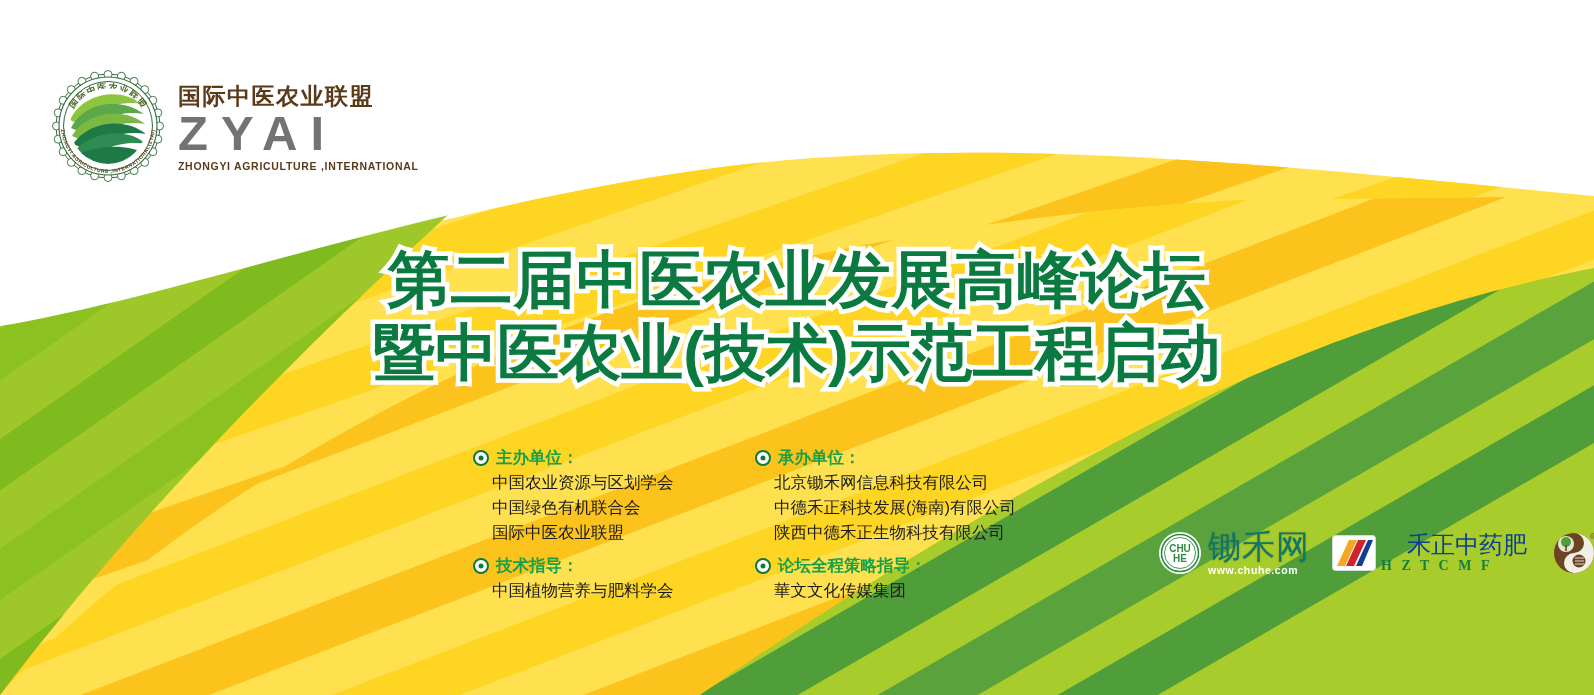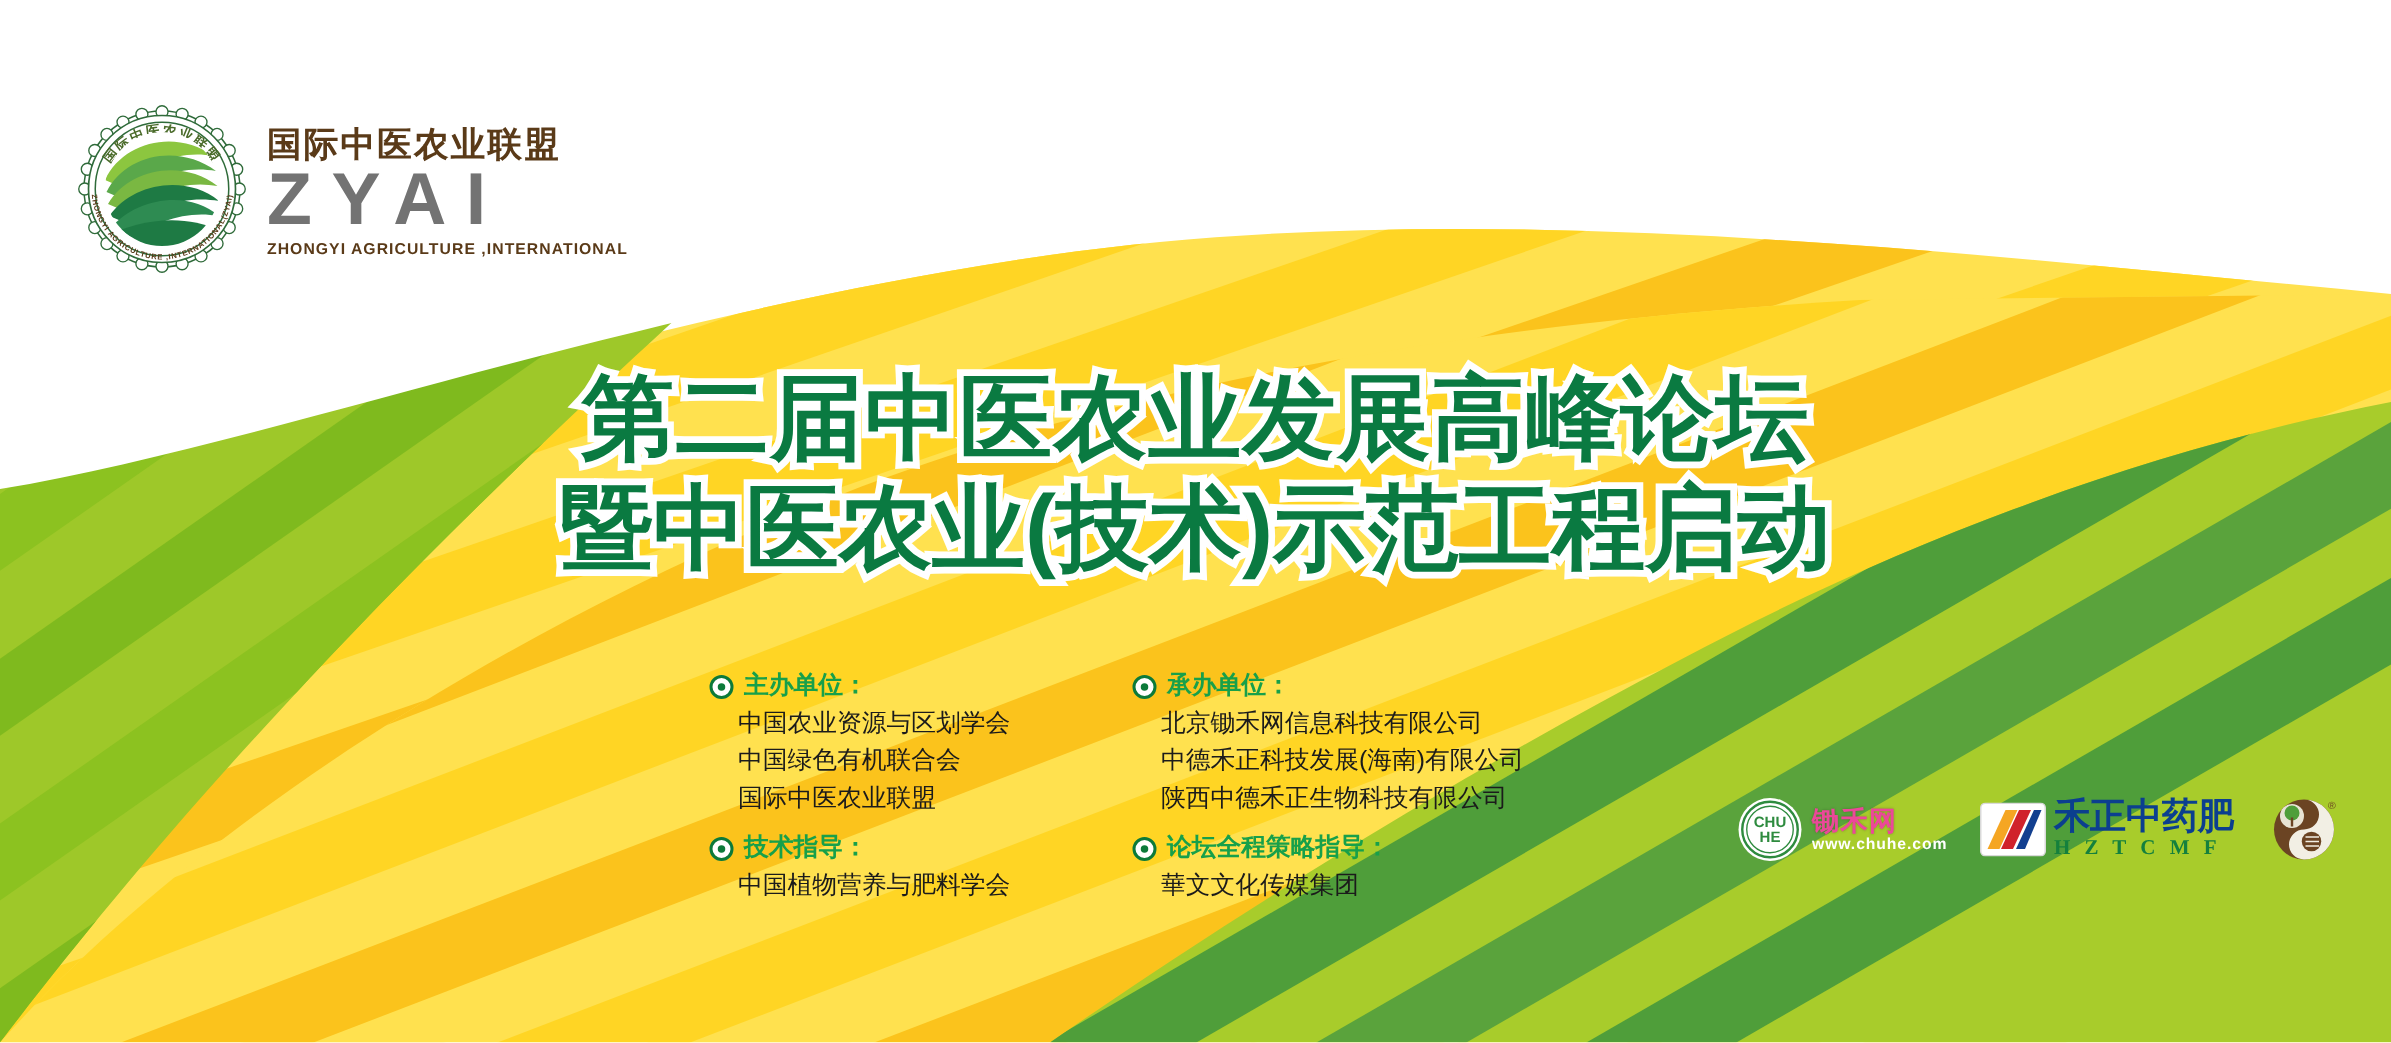--- a/index.html
+++ b/index.html
@@ -165,46 +165,47 @@
     align-items: center;
   }
 
   
   .sp-chuhe { gap: 6px; }
   .chuhe-badge {
     width: 44px; height: 44px; flex: 0 0 auto;
   }
   .chuhe-text { display: flex; flex-direction: column; line-height: 1; }
   .chuhe-cn {
-    font-size: 18px;
-    font-weight: bold;
-    color: #ec4899;
+    font-size: 33px;
+    font-weight: normal;
+    color: #0f766e;
     letter-spacing: 1px;
     text-shadow: 0 0 2px rgba(0,0,0,.25);
     white-space: nowrap;
   }
   .chuhe-url {
     font-size: 10.5px;
     font-weight: bold;
     color: #ffffff;
     letter-spacing: 0.6px;
     margin-top: 2px;
     white-space: nowrap;
   }
 
   
   .sp-hz { gap: 5px; }
   .hz-mark { width: 44px; height: 36px; flex: 0 0 auto; }
   .hz-text { display: flex; flex-direction: column; line-height: 1; }
   .hz-cn {
     font-size: 24px;
-    font-weight: bold;
+    font-weight: normal;
     color: #0b3f8f;
     letter-spacing: 0px;
     white-space: nowrap;
+    margin-left: 26px;
   }
   .hz-en {
     font-size: 14px;
     font-weight: bold;
     color: #15803d;
     letter-spacing: 3px;
     margin-top: 2px;
     white-space: nowrap;
     font-family: "Liberation Serif", "DejaVu Serif", serif;
   }

